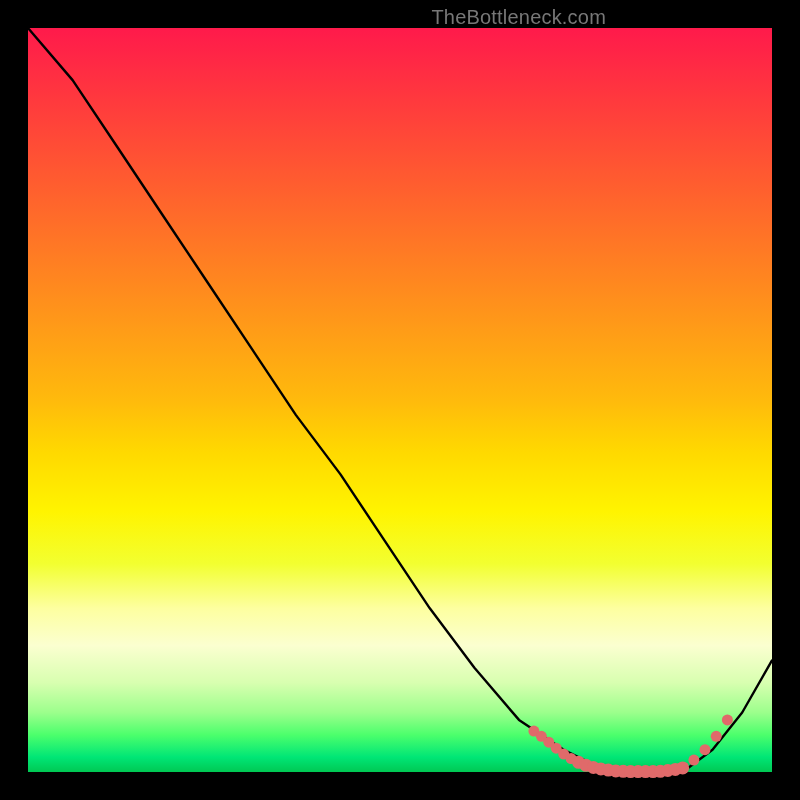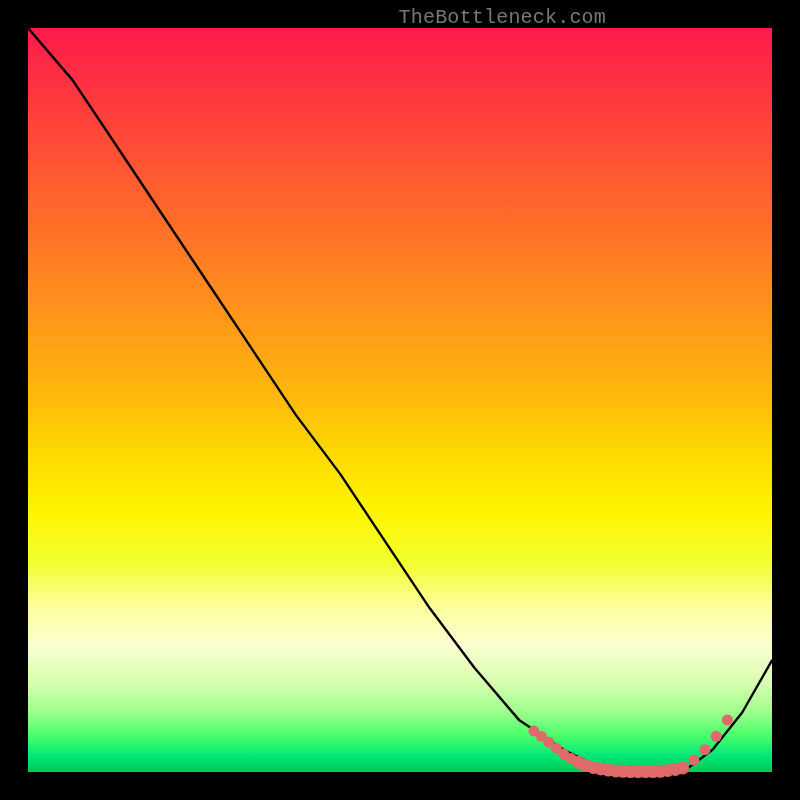--- a/index.html
+++ b/index.html
@@ -9,21 +9,20 @@
     height: 800px;
     background: #000;
     overflow: hidden;
     font-family: Arial, Helvetica, sans-serif;
   }
   .stage {
     position: relative;
     width: 636px;
     height: 800px;
     background: #000;
-    font-family: Liberation Mono, monospace;
   }
   .plot-area {
     position: absolute;
     left: 28px;
     top: 28px;
     width: 744px;
     height: 744px;
     
     background: linear-gradient(
       to bottom,

